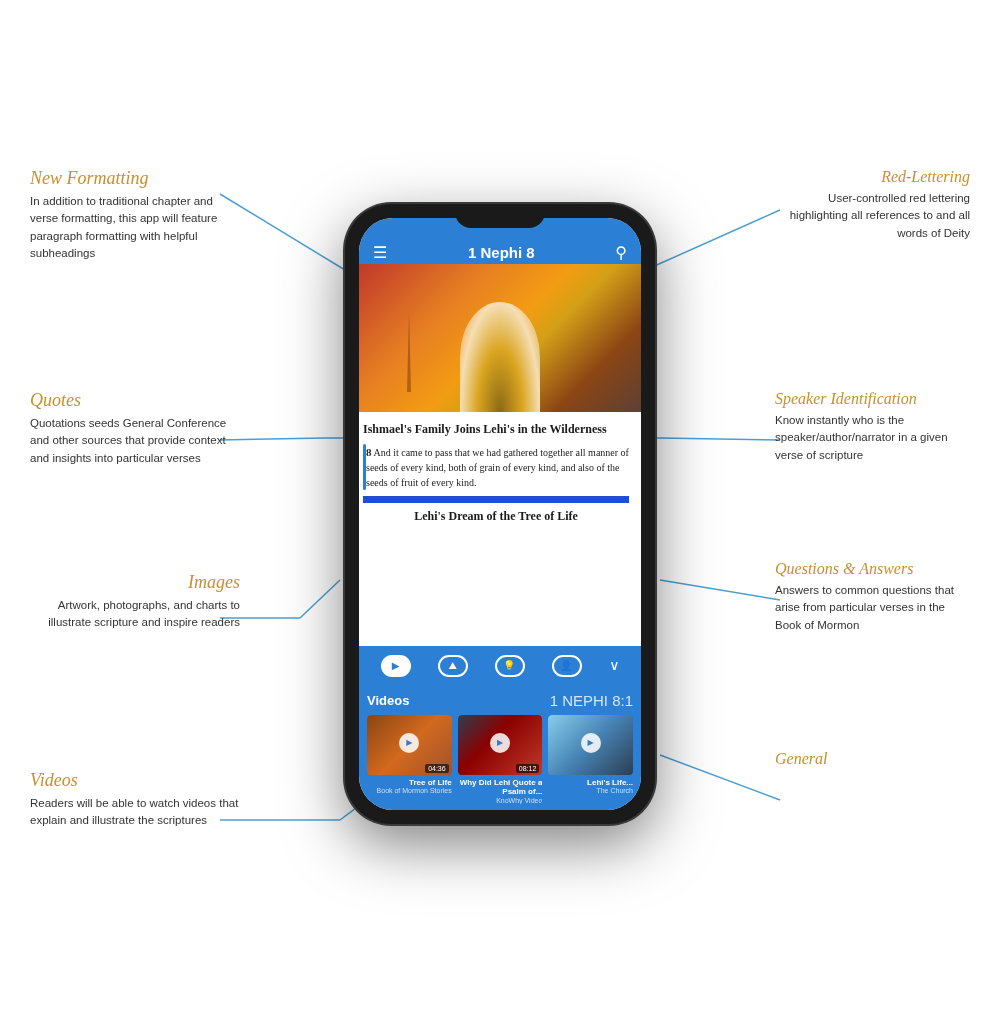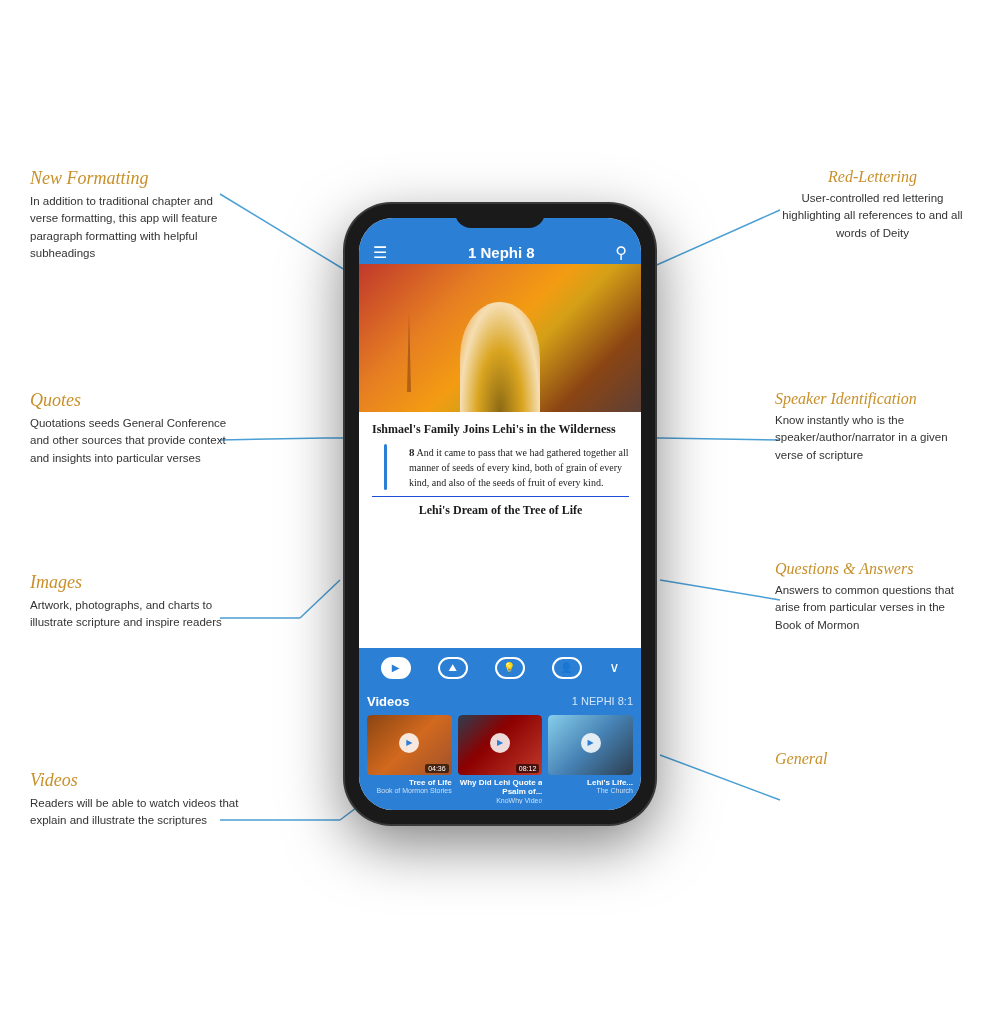--- a/index.html
+++ b/index.html
@@ -110,34 +110,33 @@
       background: #8B4513;
       clip-path: polygon(50% 0%, 55% 100%, 45% 100%);
       opacity: 0.6;
     }
 
     
     .scripture-area {
       flex: 1;
       overflow: hidden;
       background: #fff;
-      padding: 10px 12px 0 13px;
+      padding: 10px 12px 0 4px;
     }
     .section-heading {
       font-size: 12px;
       font-weight: 700;
       color: #1a1a1a;
       margin-bottom: 6px;
       line-height: 1.3;
     }
     .verse-block {
       display: flex;
-      gap: 22px;
+      gap: 0;
       margin-bottom: 6px;
-      margin-left: 12px;
     }
     .verse-bar {
       width: 3px;
       background: #2b7fd4;
       border-radius: 2px;
       flex-shrink: 0;
     }
     .verse-text {
       font-size: 10px;
       color: #222;
@@ -146,21 +145,21 @@
     .verse-num {
       font-weight: 700;
       font-size: 11px;
     }
     .section-heading-2 {
       font-size: 12px;
       font-weight: 700;
       color: #1a1a1a;
       text-align: center;
       padding: 6px 0 4px 0;
-      border-top: 1px solid #1d4ed8;
+      border-top: 7px solid #1d4ed8;
       margin-top: 2px;
     }
 
     
     .toolbar {
       background: #2b7fd4;
       height: 40px;
       display: flex;
       align-items: center;
       justify-content: space-around;
@@ -207,21 +206,21 @@
       margin-bottom: 6px;
     }
     .videos-title {
       color: #fff;
       font-size: 13px;
       font-weight: 600;
       font-family: sans-serif;
     }
     .videos-ref {
       color: rgba(255,255,255,0.8);
-      font-size: 11px;
+      font-size: 15px;
       font-family: sans-serif;
     }
     .video-thumbs {
       display: flex;
       gap: 6px;
     }
     .video-thumb {
       flex: 1;
       border-radius: 4px;
       overflow: hidden;
@@ -426,31 +425,31 @@
 <div class="annotation" style="left:30px; top:168px; width:210px;">
   <div class="ann-left-title">New Formatting</div>
   <div class="ann-left-body">In addition to traditional chapter and verse formatting, this app will feature paragraph formatting with helpful subheadings</div>
 </div>
 
 <div class="annotation" style="left:30px; top:390px; width:210px;">
   <div class="ann-left-title">Quotes</div>
   <div class="ann-left-body">Quotations seeds General Conference and other sources that provide context and insights into particular verses</div>
 </div>
 
-<div class="annotation" style="left:30px; top:572px; width:210px;">
+<div class="annotation" style="left:30px; top:572px; width:210px;text-align:right;">
   <div class="ann-left-title">Images</div>
   <div class="ann-left-body">Artwork, photographs, and charts to illustrate scripture and inspire readers</div>
 </div>
 
 <div class="annotation" style="left:30px; top:770px; width:210px;">
   <div class="ann-left-title">Videos</div>
   <div class="ann-left-body">Readers will be able to watch videos that explain and illustrate the scriptures</div>
 </div>
 
-<div class="annotation" style="right:30px; top:168px; width:195px; text-align:center;">
+<div class="annotation" style="right:30px; top:168px; width:195px; text-align:right;">
   <div class="ann-right-title">Red-Lettering</div>
   <div class="ann-right-body">User-controlled red lettering highlighting all references to and all words of Deity</div>
 </div>
 
 <div class="annotation" style="right:30px; top:390px; width:195px;">
   <div class="ann-right-title">Speaker Identification</div>
   <div class="ann-right-body">Know instantly who is the speaker/author/narrator in a given verse of scripture</div>
 </div>
 
 <div class="annotation" style="right:30px; top:560px; width:195px;">

